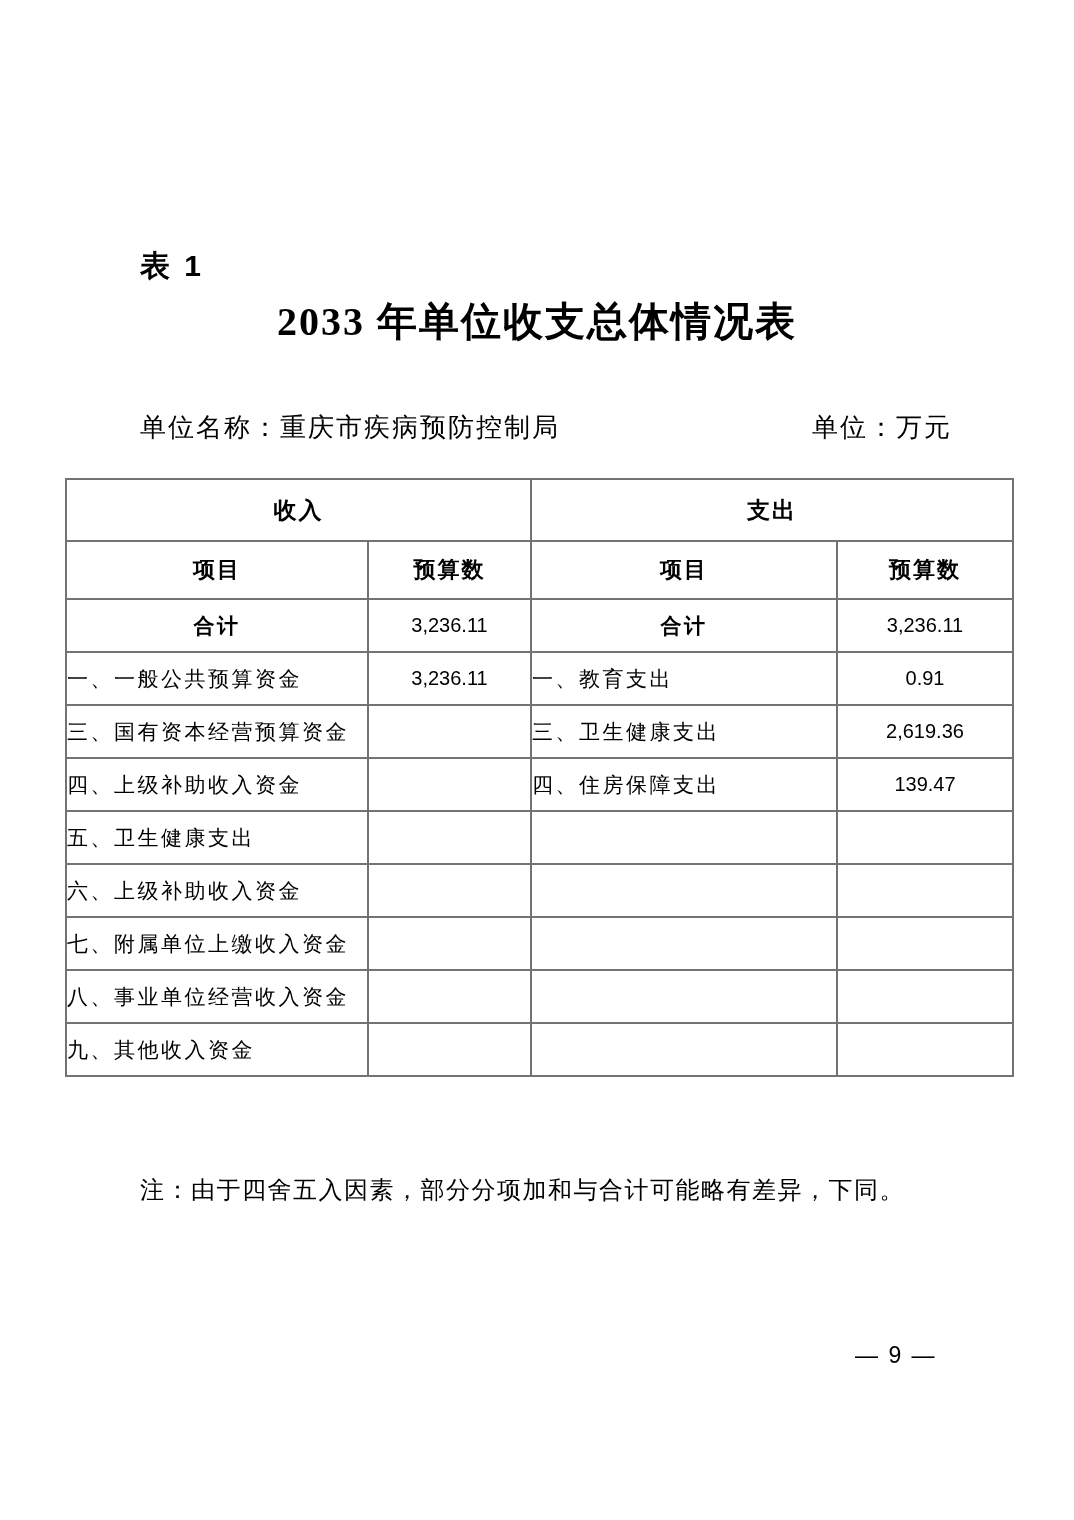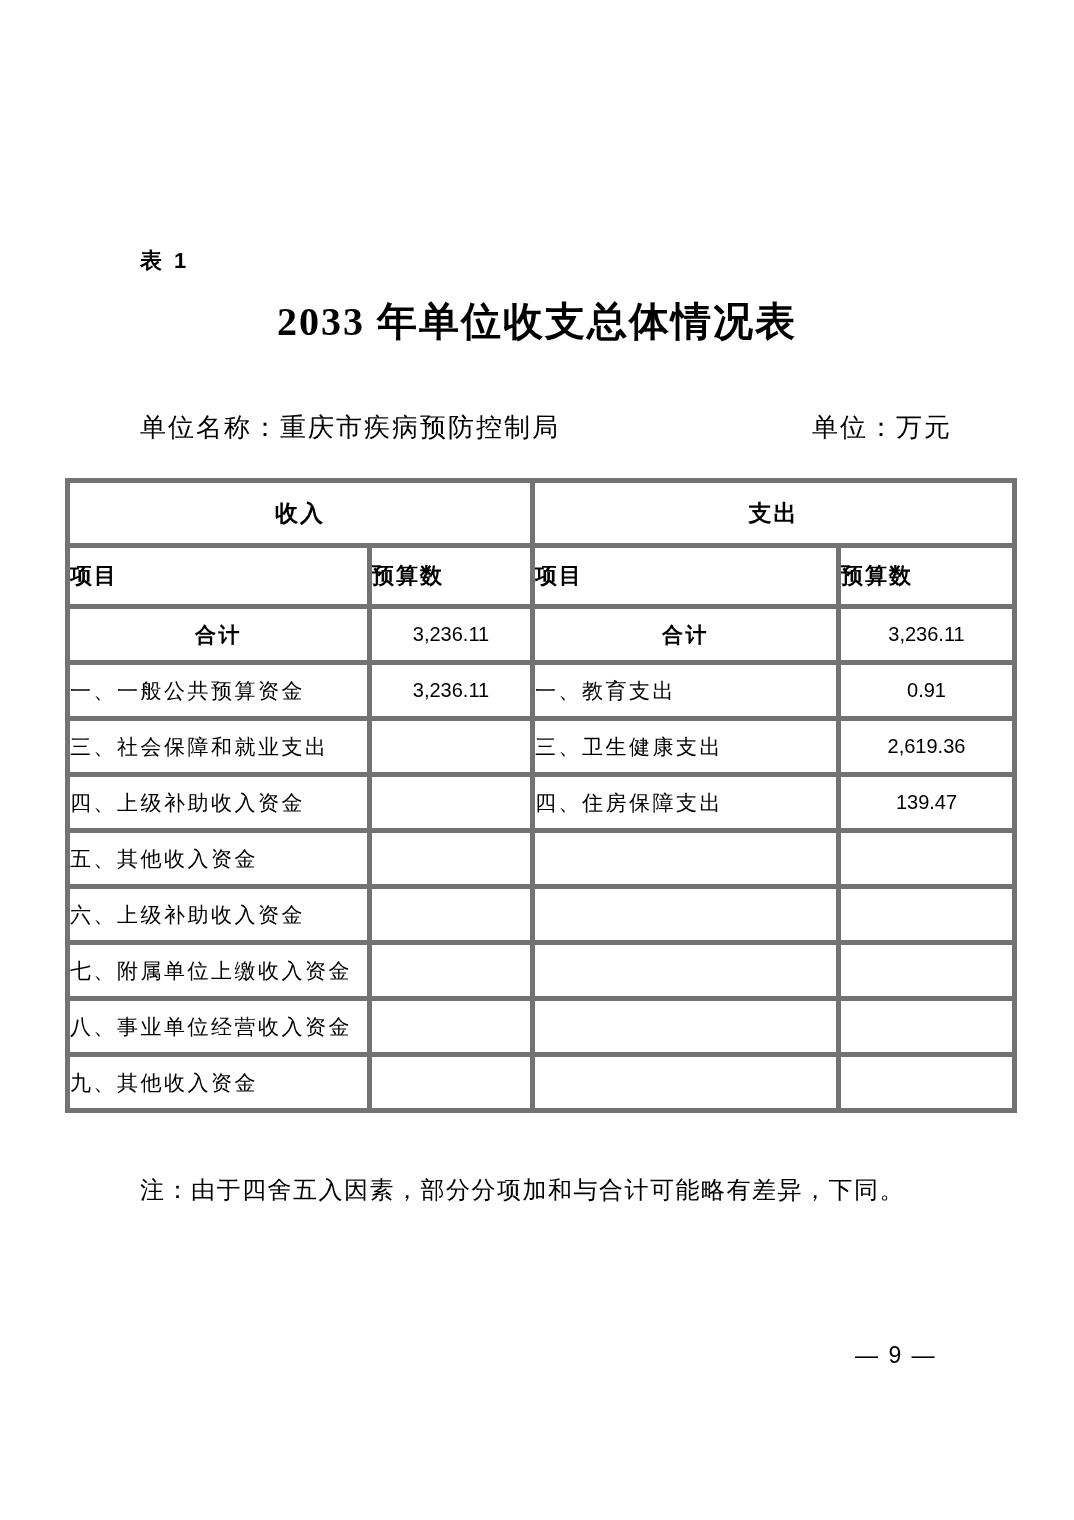--- a/index.html
+++ b/index.html
@@ -12,21 +12,21 @@
     color: #000000;
     font-family: "Liberation Serif", serif;
     overflow: hidden;
   }
   .table-label {
     position: absolute;
     left: 140px;
     top: 246px;
     font-family: "Liberation Sans", sans-serif;
     font-weight: bold;
-    font-size: 22px;
+    font-size: 30px;
     letter-spacing: 3px;
   }
   .doc-title {
     position: absolute;
     left: 0;
     top: 294px;
     width: 100%;
     text-align: center;
     font-family: "Liberation Serif", serif;
     font-weight: bold;
@@ -55,40 +55,40 @@
   }
   table.budget {
     position: absolute;
     left: 65px;
     top: 478px;
     width: 947px;
     border-collapse: collapse;
     table-layout: fixed;
   }
   table.budget th, table.budget td {
-    border: 5px solid #737373;
+    border: 2px solid #737373;
     padding: 0;
     overflow: hidden;
     white-space: nowrap;
   }
   tr.section-row th {
     height: 60px;
     font-family: "Liberation Sans", sans-serif;
     font-weight: bold;
     font-size: 23px;
     letter-spacing: 2px;
     text-align: center;
   }
   tr.colhead-row th {
     height: 56px;
     font-family: "Liberation Sans", sans-serif;
     font-weight: bold;
     font-size: 22px;
     letter-spacing: 2px;
-    text-align: left;
+    text-align: center;
   }
   tr.total-row td, tr.data-row td { height: 51px; }
   td.item {
     font-family: "Liberation Serif", serif;
     font-size: 21px;
     letter-spacing: 2.5px;
     text-align: left;
     padding-left: 13px;
   }
   tr.total-row td.item {
@@ -161,33 +161,33 @@
         <td class="item">合计</td>
         <td class="val">3,236.11</td>
       </tr>
       <tr class="data-row">
         <td class="item">一、一般公共预算资金</td>
         <td class="val">3,236.11</td>
         <td class="item">一、教育支出</td>
         <td class="val">0.91</td>
       </tr>
       <tr class="data-row">
-        <td class="item">三、社会保障和就业支出</td>
+        <td class="item">三、国有资本经营预算资金</td>
         <td class="val"></td>
         <td class="item">三、卫生健康支出</td>
         <td class="val">2,619.36</td>
       </tr>
       <tr class="data-row">
         <td class="item">四、上级补助收入资金</td>
         <td class="val"></td>
         <td class="item">四、住房保障支出</td>
         <td class="val">139.47</td>
       </tr>
       <tr class="data-row">
-        <td class="item">五、其他收入资金</td>
+        <td class="item">五、卫生健康支出</td>
         <td class="val"></td>
         <td class="item"></td>
         <td class="val"></td>
       </tr>
       <tr class="data-row">
         <td class="item">六、上级补助收入资金</td>
         <td class="val"></td>
         <td class="item"></td>
         <td class="val"></td>
       </tr>

